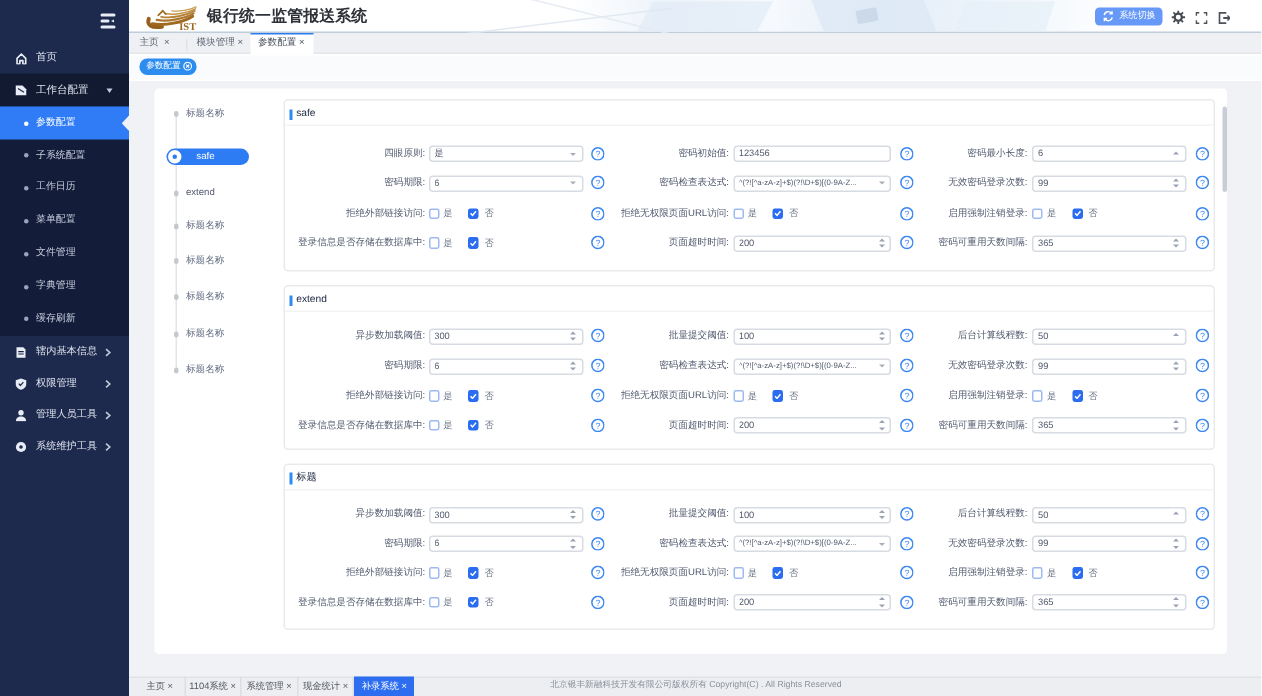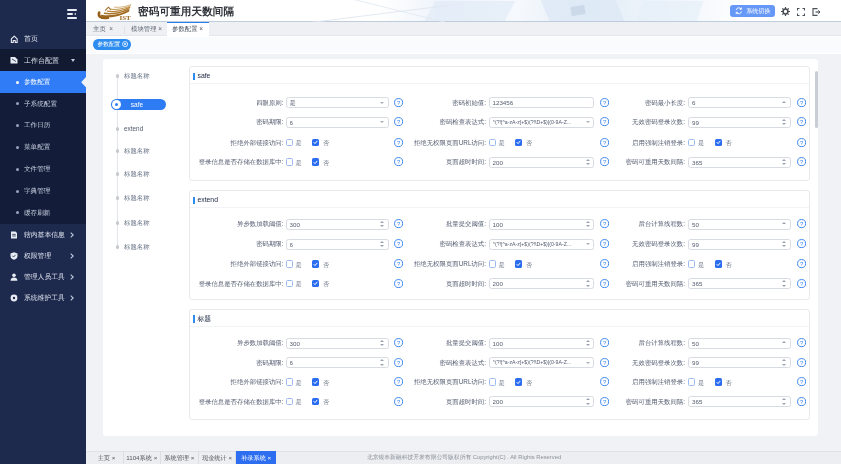--- a/index.html
+++ b/index.html
@@ -23,21 +23,21 @@
 <path d="M3.2 10.5 C1.8 14.5, 4.5 16.8, 12 15.8" stroke="#96601a" stroke-width="2.6"></path>
 <path d="M5.5 13.8 C14 15.4, 26 13, 32.5 8.8" stroke="#a06920" stroke-width="1.9"></path>
 <path d="M8.5 11.3 C16 12.8, 27 10.4, 33 6.9" stroke="#ab762c" stroke-width="1.5"></path>
 <path d="M11.5 9.2 C18.5 10.5, 28 8.3, 33.8 5.3" stroke="#b68338" stroke-width="1.25"></path>
 <path d="M15 7.2 C21 8.2, 29.5 6.3, 34.3 3.9" stroke="#c19147" stroke-width="1.0"></path>
 <path d="M18.5 5.2 C23.5 5.9, 30.5 4.5, 34.8 2.6" stroke="#cb9f58" stroke-width="0.8"></path>
 <path d="M9.5 8.2 L12.5 5.2 L14.5 7.4" stroke="#a06920" stroke-width="1.1"></path>
 </g>
 <text x="23.5" y="17.8" font-family="Liberation Serif,serif" font-size="7" font-weight="bold" fill="#9c671c">IST</text>
 </svg>
-<div class="a" style="left:138px;top:5px;width:220px;height:13px;font-size:10.6px;font-weight:bold;color:#2e3238;letter-spacing:0.1px;line-height:13px;">密码可重用天数间隔</div>
+<div class="a" style="left:138px;top:5px;width:220px;height:13px;font-size:10.6px;font-weight:bold;color:#2e3238;letter-spacing:0.1px;line-height:13px;">银行统一监管报送系统</div>
 <div class="a" style="left:730px;top:4.8px;width:45px;height:12.6px;background:#6698f8;border-radius:3px;color:#fff;font-size:6.1px;line-height:12.6px;text-align:right;padding-right:4.5px;">系统切换</div>
 <svg class="a" style="left:734.5px;top:7.2px;" width="7.6" height="7.6" viewBox="0 0 10 10">
       <g stroke="#fff" stroke-width="1.2" fill="none">
         <path d="M1.5 4 A 3.6 3.6 0 0 1 8 2.6 M8.4 0.6 V3 H6"></path>
         <path d="M8.5 6 A 3.6 3.6 0 0 1 2 7.4 M1.6 9.4 V7 H4"></path>
       </g>
     </svg>
 <svg class="a" style="left:781px;top:7px;" width="9" height="9" viewBox="0 0 9 9">
 <circle cx="4.5" cy="4.5" r="2.4" fill="none" stroke="#474c52" stroke-width="1.5"></circle>
 <g stroke="#474c52" stroke-width="1.2">

